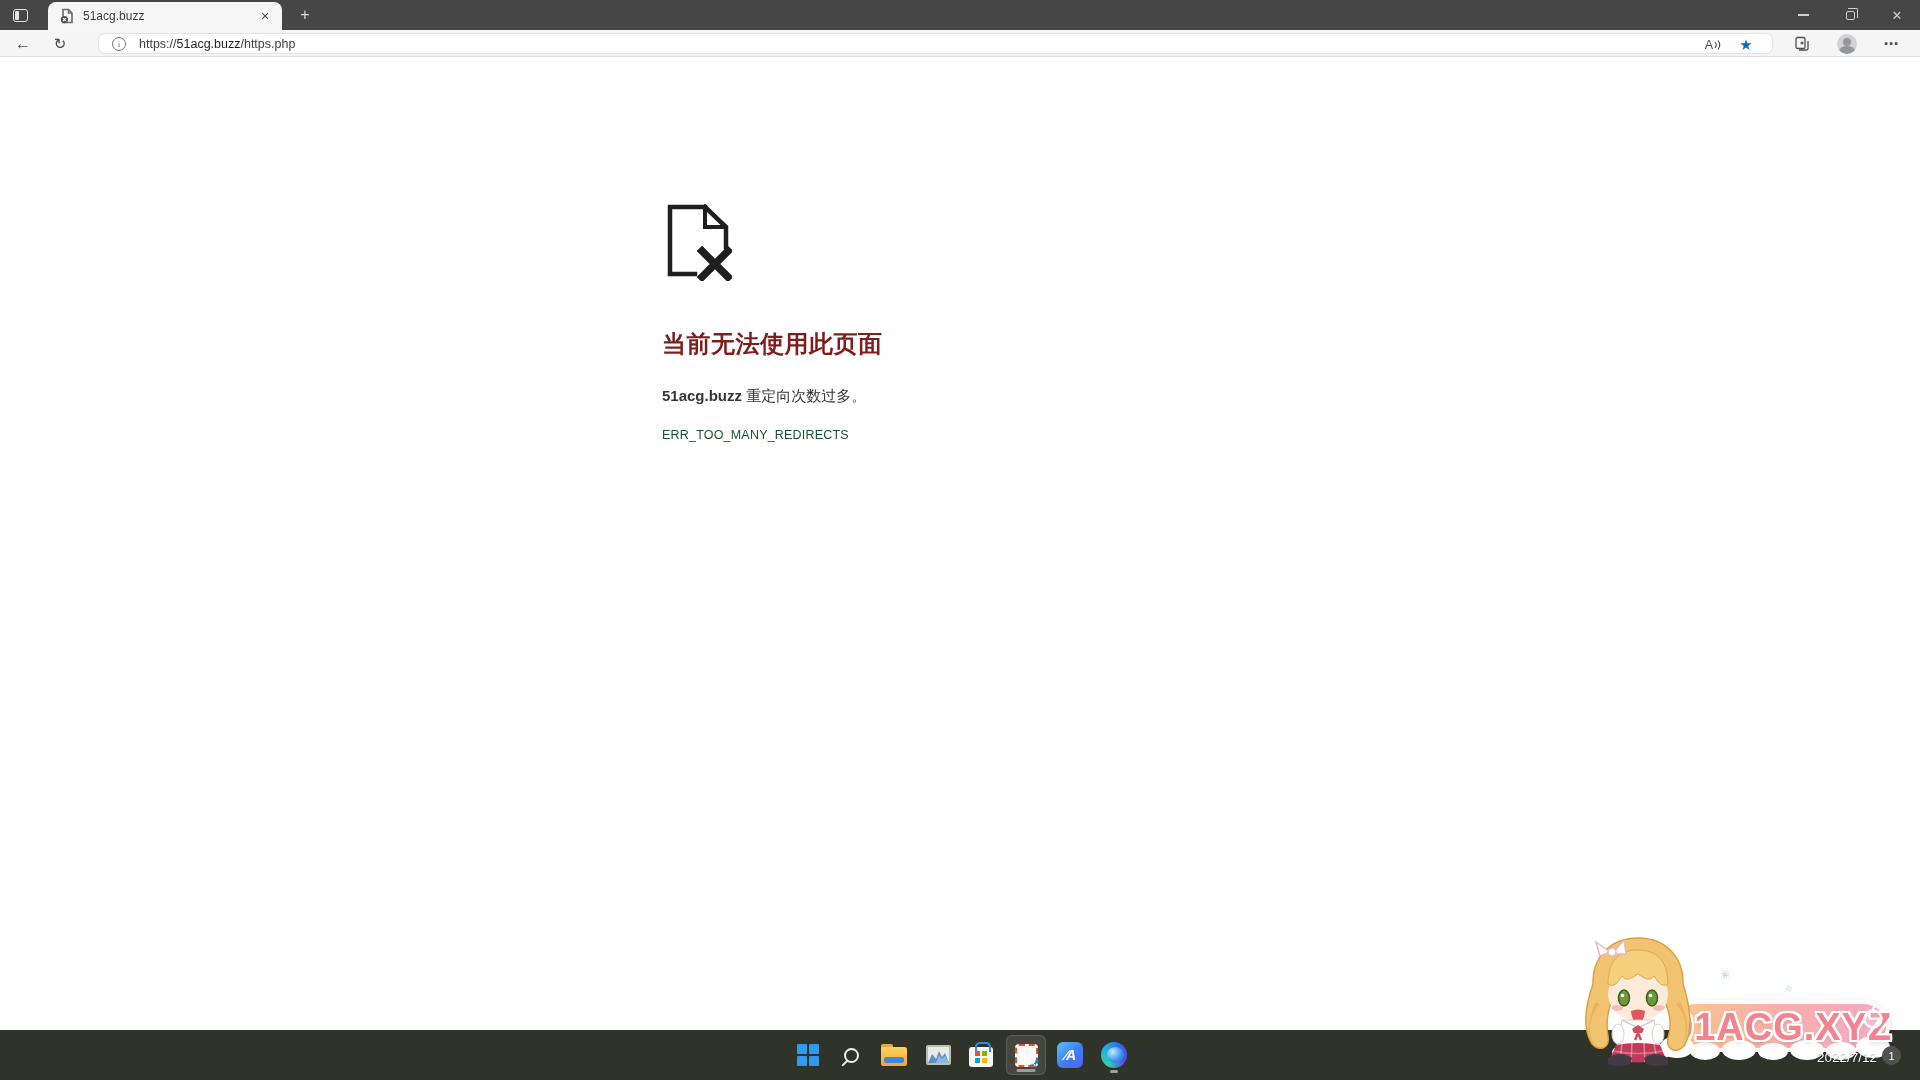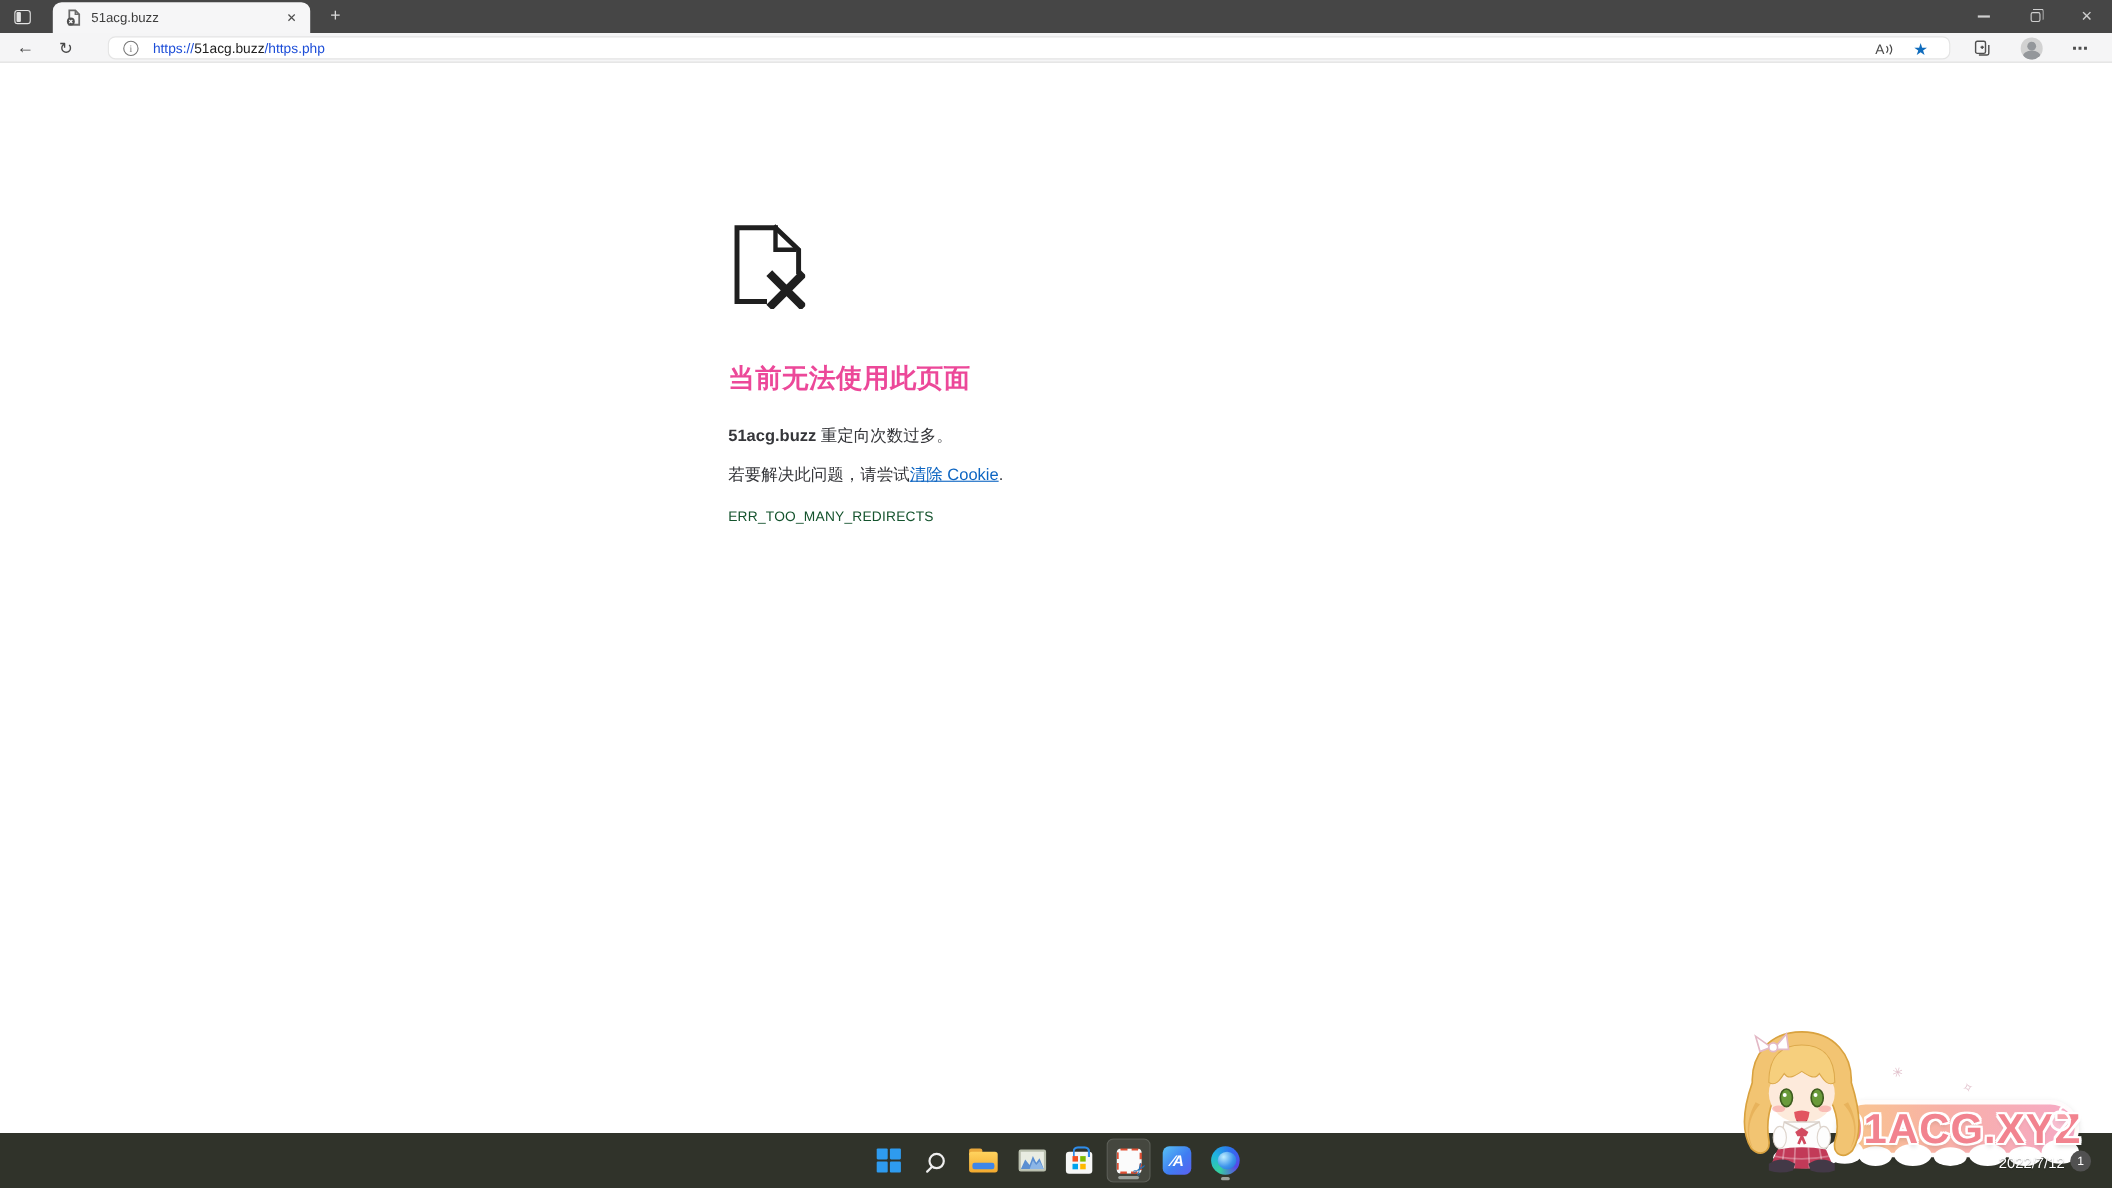--- a/index.html
+++ b/index.html
@@ -34,39 +34,39 @@
   .navbtn { position:absolute; top:2px; width:30px; height:23px; display:flex; align-items:center; justify-content:center;
     font-size:16px; color:#474747; border-radius:4px; cursor:pointer; }
   #btn-back { left:8px; } #btn-refresh { left:45px; font-size:15px; }
 
   #address-bar { position:absolute; left:98px; top:3px; width:1675px; height:21px; background:#fff;
     border:1px solid #e4e4e4; border-radius:7px; display:flex; align-items:center; cursor:text; }
   #site-info { margin-left:13px; width:14px; height:14px; border:1.4px solid #767676; border-radius:50%;
     color:#767676; font-size:9px; display:flex; align-items:center; justify-content:center; flex:0 0 auto;
     font-family:"Liberation Serif",serif; cursor:pointer; }
   #url-text { margin-left:13px; font-size:12.5px; white-space:nowrap; }
-  #url-text .dim { color:#1d4ed8; } #url-text .host { color:#1f1f1f; }
+  #url-text .dim { color:#404040; } #url-text .host { color:#1f1f1f; }
   #read-aloud { position:absolute; right:46px; top:1px; width:26px; height:19px; display:flex; align-items:center;
     justify-content:center; color:#4a4a4a; font-size:12.5px; cursor:pointer; }
   #read-aloud svg { margin-left:1px; }
   #fav-star { position:absolute; right:14px; top:0px; width:24px; height:21px; display:flex; align-items:center;
     justify-content:center; font-size:15px; cursor:pointer; }
 
   .tool-right { position:absolute; top:2px; width:28px; height:23px; display:flex; align-items:center;
     justify-content:center; border-radius:4px; cursor:pointer; color:#4f4f4f; }
   #btn-collections { left:1788px; } #btn-profile { left:1833px; } #btn-more { left:1877px; font-size:15px; font-weight:bold; }
   #avatar { width:20px; height:20px; border-radius:50%; background:#d2d2d2; position:relative; overflow:hidden; }
   #avatar::before { content:""; position:absolute; left:6px; top:4px; width:8px; height:8px; border-radius:50%; background:#94979b; }
   #avatar::after { content:""; position:absolute; left:2px; top:12.5px; width:16px; height:10px; border-radius:50%; background:#94979b; }
 
   
   #content { position:absolute; left:0; top:58px; width:1920px; height:972px; background:#fff; }
   #error-block { position:absolute; left:662px; top:145px; width:600px; }
   #error-icon { display:block; }
-  #error-title { margin-top:47px; font-size:24px; font-weight:bold; color:#ec4899; letter-spacing:.5px; }
+  #error-title { margin-top:47px; font-size:24px; font-weight:bold; color:#7f1d1d; letter-spacing:.5px; }
   .err-p { font-size:15px; color:#35363a; }
   #error-line1 { margin-top:27px; }
   #error-line2 { margin-top:16px; }
   #error-link { color:#0d65c2; text-decoration:underline; cursor:pointer; }
   #error-code { margin-top:22px; font-size:12.5px; color:#14532d; letter-spacing:.2px; }
 
   
   #taskbar { position:absolute; left:0; top:1030px; width:1920px; height:50px; background:#30332a; }
   .tbtn { position:absolute; top:5px; width:40px; height:40px; border-radius:6px; display:flex;
     align-items:center; justify-content:center; cursor:pointer; }
@@ -180,21 +180,20 @@
 <div id="content">
   <div id="error-block">
     <svg id="error-icon" width="70" height="78" viewBox="0 0 70 78">
       <path d="M43 4 H8 V71 H33" fill="none" stroke="#1f1f1f" stroke-width="4.5" stroke-linecap="square"></path>
       <path d="M43 4 L64 24 V44" fill="none" stroke="#1f1f1f" stroke-width="4.5" stroke-linecap="square"></path>
       <path d="M43 6 V24 H62" fill="none" stroke="#1f1f1f" stroke-width="4"></path>
       <path d="M40 48 L66 74 M66 48 L40 74" stroke="#1f1f1f" stroke-width="7.5" stroke-linecap="square"></path>
     </svg>
     <div id="error-title">当前无法使用此页面</div>
     <p class="err-p" id="error-line1"><b>51acg.buzz</b><span> 重定向次数过多。</span></p>
-    <p class="err-p" id="error-line2"><span>若要解决此问题，请尝试</span><a id="error-link">清除 Cookie</a><span>.</span></p>
     <div id="error-code">ERR_TOO_MANY_REDIRECTS</div>
   </div>
 </div>
 
 <div id="taskbar">
   <div class="tbtn" style="left:788px">
     <span id="win-logo">
         <span></span>
         <span></span>
         <span></span>

